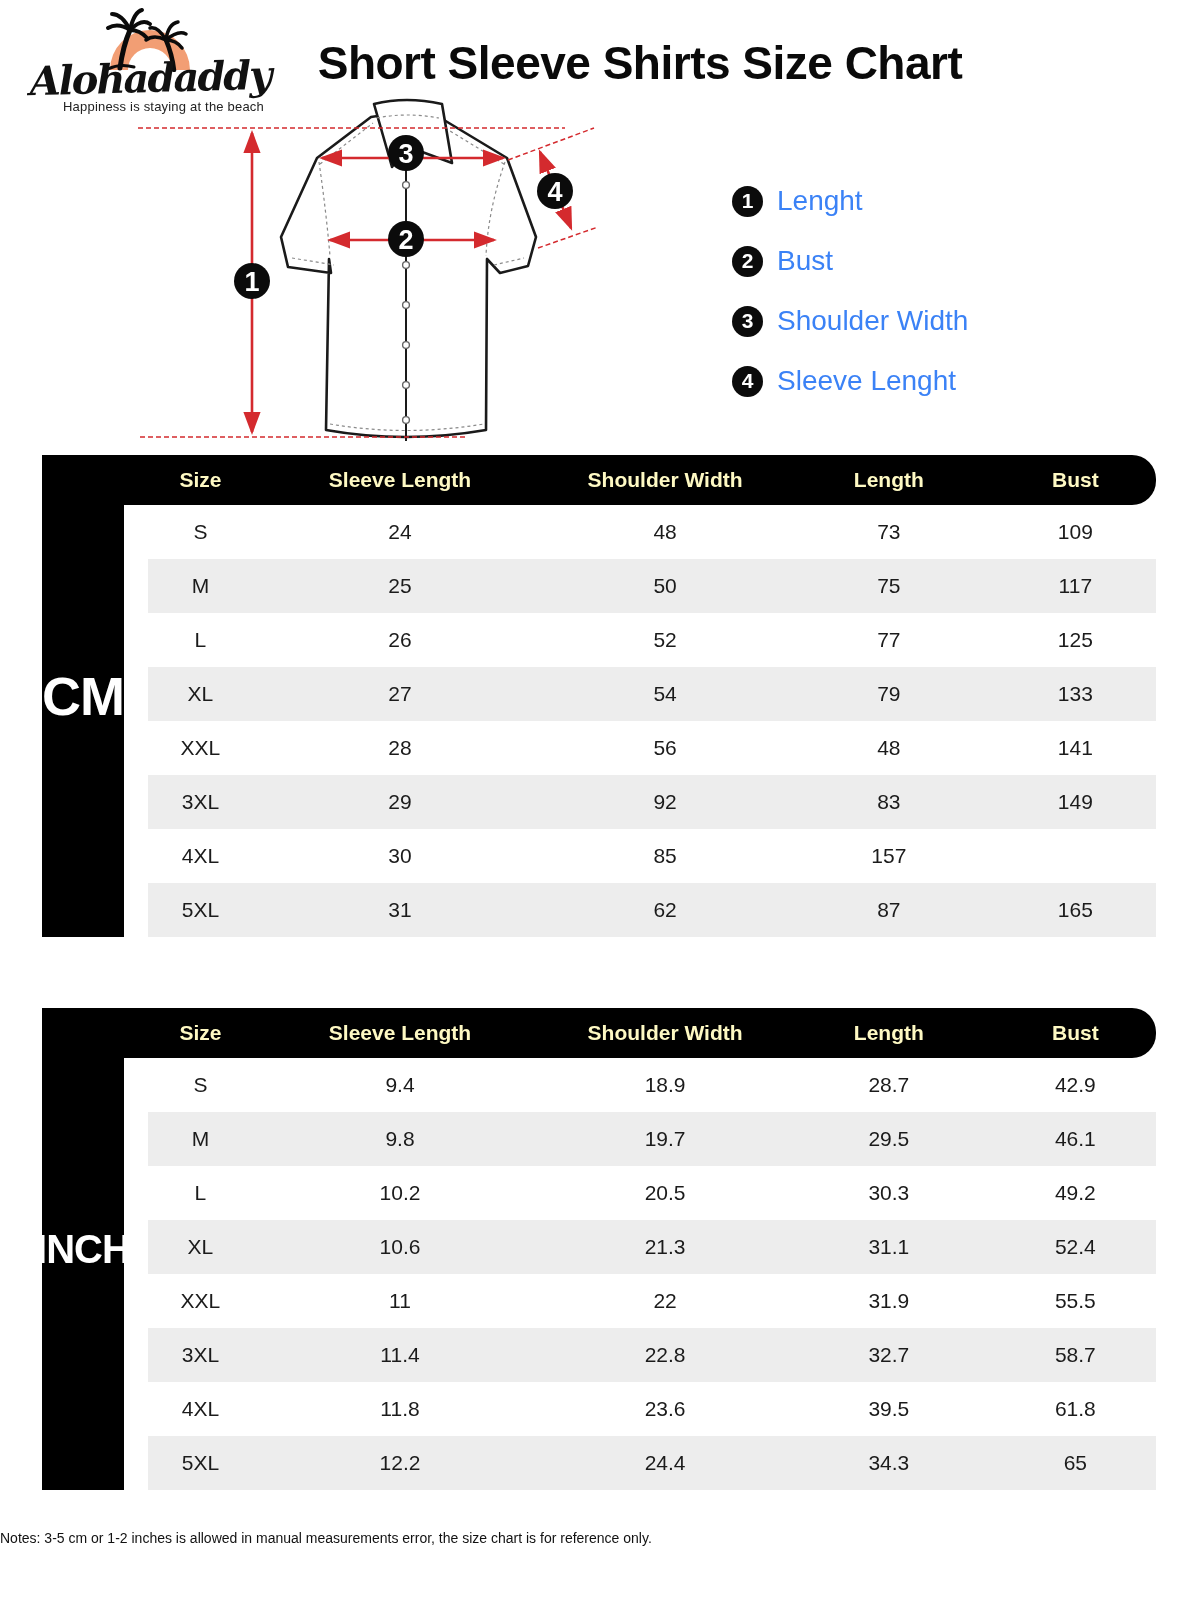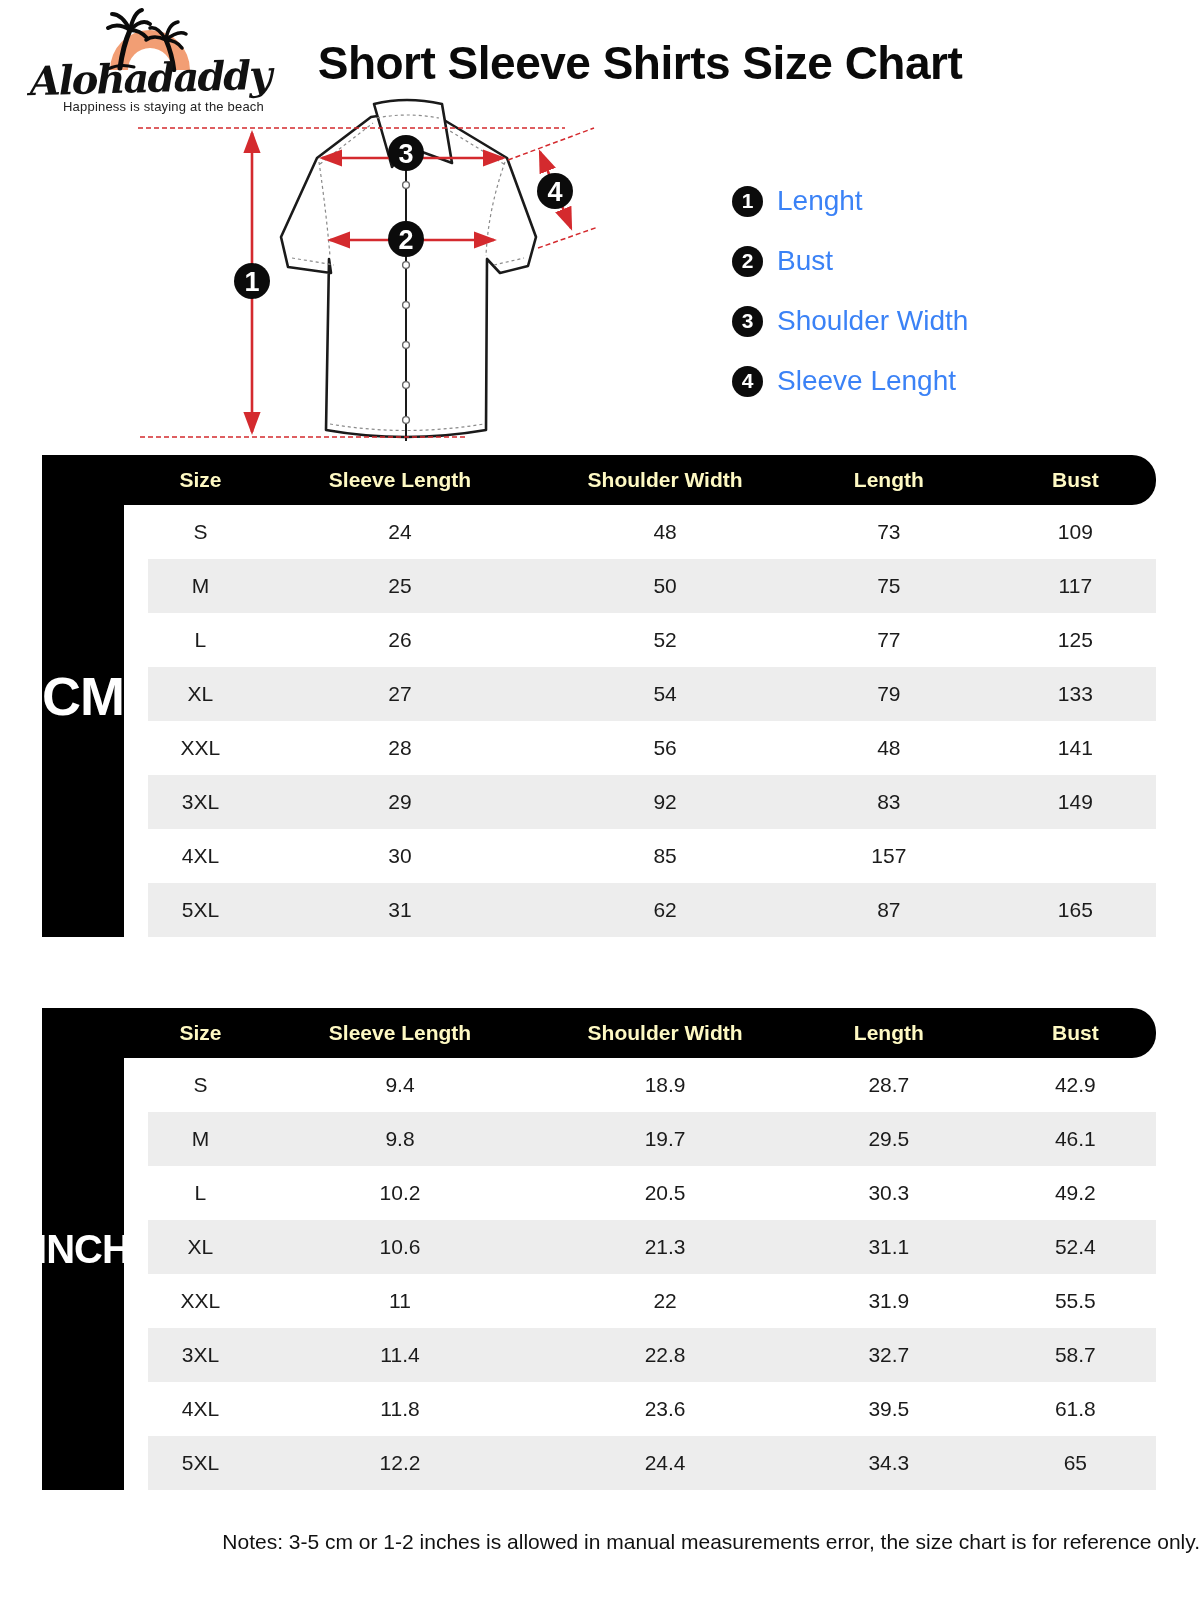--- a/index.html
+++ b/index.html
@@ -40,22 +40,22 @@
   .thead { background:#000; border-radius:0 24px 24px 0; height:50px; padding-left:106px;
            display:grid; grid-template-columns:10.4% 29.2% 23.4% 21% 16%; }
   .th { display:flex; align-items:center; justify-content:center;
         color:#fef9c3; font-size:21px; font-weight:bold; }
   .tbody { margin-left:106px; }
   .trow { display:grid; grid-template-columns:10.4% 29.2% 23.4% 21% 16%; height:54px; background:#fff; }
   .trow:nth-child(even) { background:#ededed; }
   .td { display:flex; align-items:center; justify-content:center; font-size:21px; color:#1b1b1b; }
 
   
-  .notes { position:absolute; top:1530px; left:0; width:100%; text-align:right;
-           font-size:21px; color:#111; }
+  .notes { position:absolute; top:1530px; left:0; width:100%; text-align:left;
+           font-size:14px; color:#111; }
 </style>
 </head>
 <body>
 
 <div class="page">
 
   <div class="logo">
     <svg class="logo-art" width="124" height="66" viewBox="0 0 120 66">
       <path d="M 20,64 A 40,40 0 0 1 100,64 L 82,64 A 22,22 0 0 0 38,64 Z" fill="#F29E74"></path>
       <g stroke="#0b0b0b" fill="none" stroke-linecap="round">

